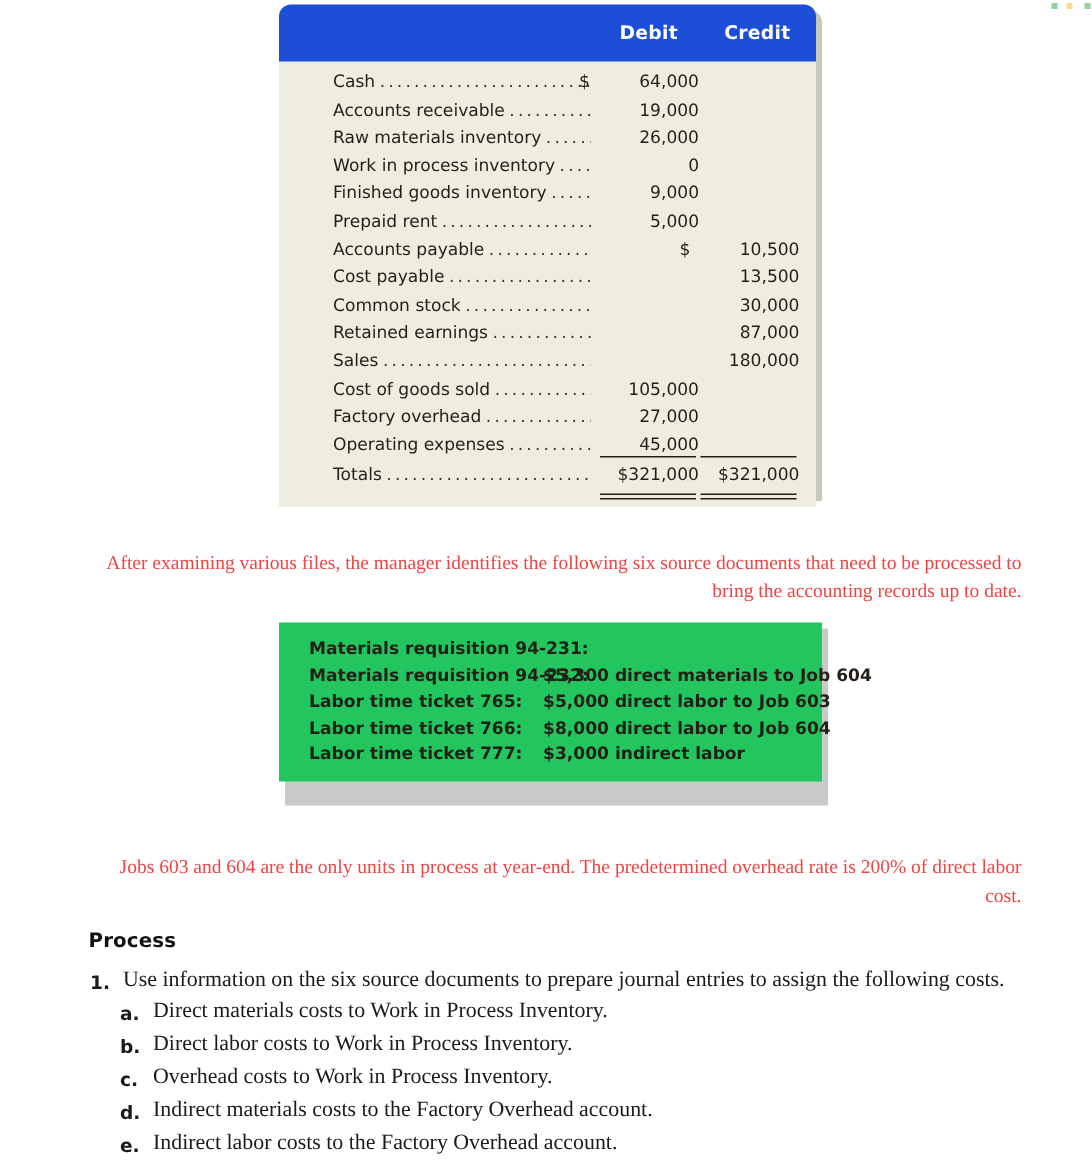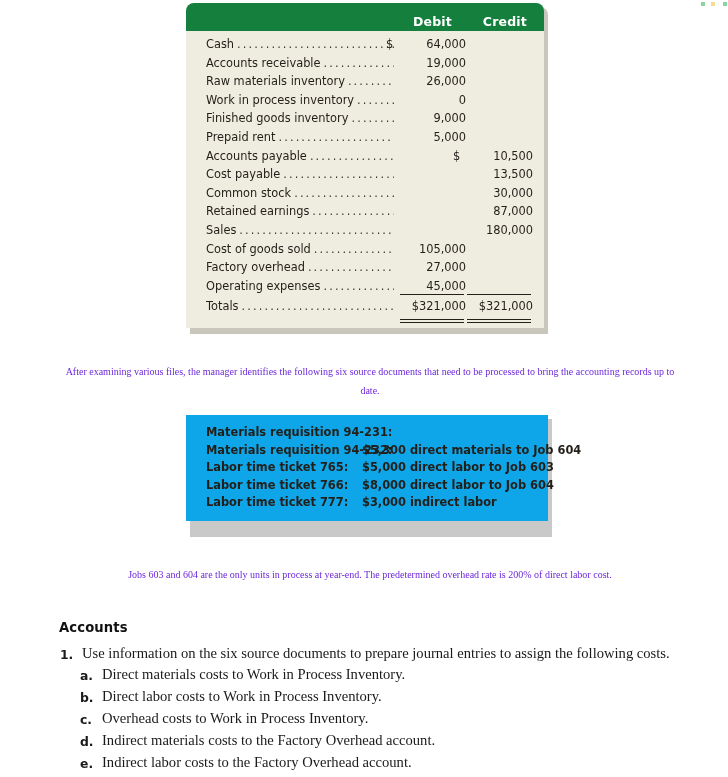--- a/index.html
+++ b/index.html
@@ -33,41 +33,41 @@
     background: #c9c6bc;
     border-radius: 8px 8px 0 0;
   }
   .tb-card {
     position: relative;
     width: 358px;
     background: #efece0;
     border-radius: 8px 8px 0 0;
   }
   .tb-head {
-    background: #15803d;
+    background: #1d4ed8;
     border-radius: 8px 8px 0 0;
-    height: 28px;
+    height: 38px;
     position: relative;
     font-family: "DejaVu Sans", sans-serif;
   }
   .tb-head .h-debit,
   .tb-head .h-credit {
     position: absolute;
     top: 11px;
     color: #ffffff;
     font-size: 12.5px;
     font-weight: bold;
     letter-spacing: .2px;
     text-align: right;
   }
   .tb-head .h-debit  { right: 92px; }
   .tb-head .h-credit { right: 17px; }
 
   .tb-body {
-    padding: 4px 0 12px 0;
+    padding: 4px 0 12px 16px;
   }
   .tb-row {
     position: relative;
     height: 18.6px;
     font-family: "DejaVu Sans", sans-serif;
     font-size: 11.4px;
     color: #231f18;
   }
   .tb-label {
     position: absolute;
@@ -115,24 +115,24 @@
     bottom: -4px;
   }
   .dr-debit  { right: 80px; width: 64px; }
   .dr-credit { right: 13px; width: 64px; }
   .dbl-rule2 { bottom: -7px; }
 
   
   .para {
     position: absolute;
     font-family: "Liberation Serif", serif;
-    font-size: 10px;
+    font-size: 13px;
     line-height: 19px;
-    color: #6d28d9;
-    text-align: center;
+    color: #ef4444;
+    text-align: right;
   }
   #para-after { left: 59px; top: 352px; width: 622px; }
   #para-jobs  { left: 59px; top: 555px; width: 622px; }
 
   
   .src-wrap {
     position: absolute;
     left: 186px;
     top: 415px;
     width: 366px;
@@ -141,21 +141,21 @@
     position: absolute;
     left: 4px;
     top: 4px;
     width: 362px;
     height: 118px;
     background: #c9c9c9;
   }
   .src-box {
     position: relative;
     width: 362px;
-    background: #0ea5e9;
+    background: #22c55e;
     padding: 9px 0 9px 0;
   }
   .src-row {
     position: relative;
     height: 17.6px;
     font-family: "DejaVu Sans", sans-serif;
     font-size: 11.4px;
     color: #231f18;
     font-weight: 600;
   }
@@ -384,21 +384,21 @@
       </div>
       <div class="src-row">
         <span class="src-doc">Labor time ticket 777:</span>
         <span class="src-desc">$3,000 indirect labor</span>
       </div>
     </div>
 </div>
 
 <p class="para" id="para-jobs">Jobs 603 and 604 are the only units in process at year-end. The predetermined overhead rate is 200% of direct labor cost.</p>
 
-<div id="required-heading">Accounts</div>
+<div id="required-heading">Process</div>
 
 <div class="req-item" id="req-1">
   <span class="req-num">1.</span>
   <span class="req-txt">Use information on the six source documents to prepare journal entries to assign the following costs.</span>
 </div>
 
 <div class="req-item sub-item" id="req-a">
   <span class="req-num">a.</span>
   <span class="req-txt">Direct materials costs to Work in Process Inventory.</span>
 </div>

